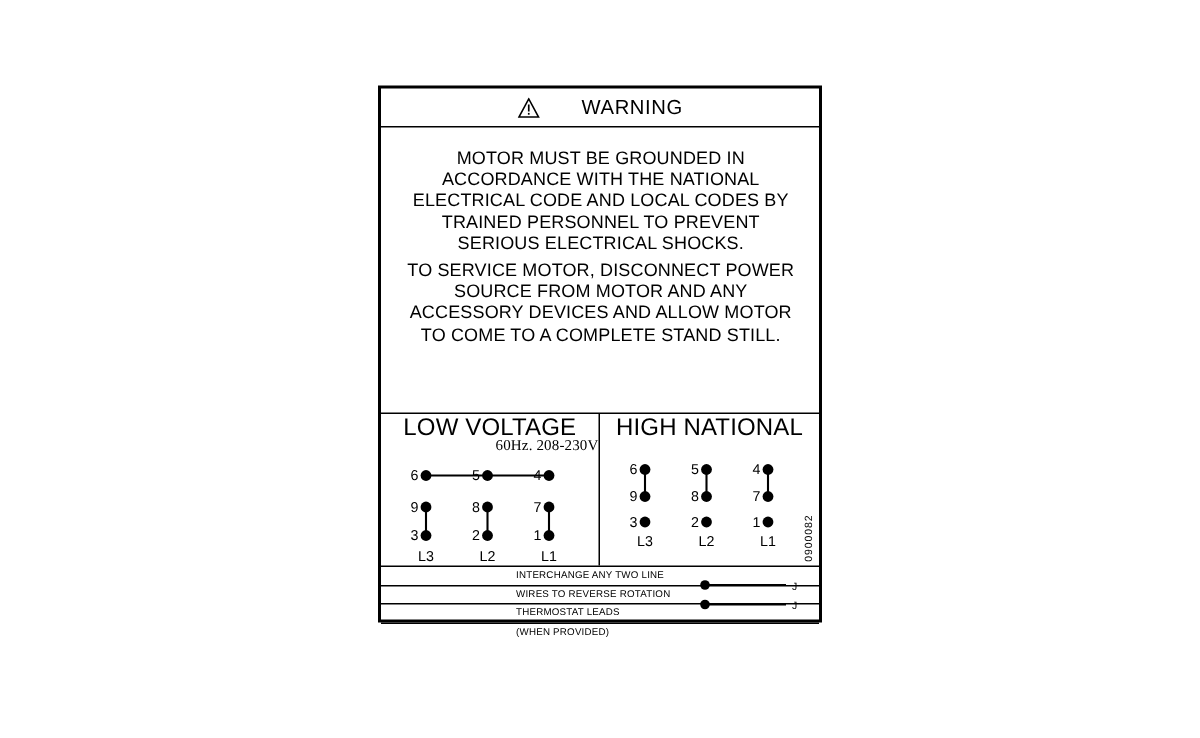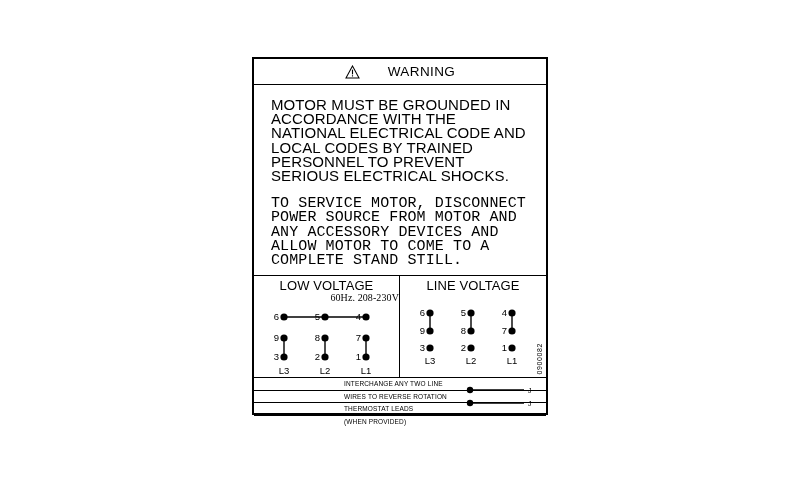--- a/index.html
+++ b/index.html
@@ -65,25 +65,26 @@
     left: 0;
     top: 26px;
     width: 100%;
     height: 191px;
     border-bottom: 1.5px solid #000;
     box-sizing: border-box;
     padding: 13px 16px 0 17px;
   }
   .warning-body p {
     margin: 0;
-    font-size: 15px;
+    font-size: 12px;
     line-height: 14.2px;
     letter-spacing: 0.1px;
-  }
-  .warning-body p + p { margin-top: 14px; font-family: Liberation Mono, monospace; }
+    text-align: center;
+  }
+  .warning-body p + p { margin-top: 4px; }
 
   
   .wiring-row {
     position: absolute;
     left: 0;
     top: 217px;
     width: 100%;
     height: 101px;
     display: flex;
     box-sizing: border-box;
@@ -91,21 +92,21 @@
   .wiring-panel {
     position: relative;
     box-sizing: border-box;
     height: 100%;
   }
   .panel-left  { width: 50%; border-right: 1.5px solid #000; }
   .panel-right { width: 50%; }
 
   .panel-title {
     text-align: center;
-    font-size: 13px;
+    font-size: 16px;
     line-height: 11.5px;
     padding-top: 4px;
     letter-spacing: 0.1px;
   }
   .panel-sub {
     text-align: right;
     font-size: 10px;
     line-height: 11px;
     letter-spacing: 0.1px;
     font-family: Liberation Serif, serif;
@@ -223,21 +224,21 @@
             <text x="107" y="55" text-anchor="end" font-family="Liberation Sans, sans-serif" font-size="9.5">1</text>
 
             <text x="30" y="69" text-anchor="middle" font-family="Liberation Sans, sans-serif" font-size="9.5">L3</text>
             <text x="71" y="69" text-anchor="middle" font-family="Liberation Sans, sans-serif" font-size="9.5">L2</text>
             <text x="112" y="69" text-anchor="middle" font-family="Liberation Sans, sans-serif" font-size="9.5">L1</text>
           </svg>
         </div>
       </div>
 
       <div class="wiring-panel panel-right">
-        <div class="panel-title">LINE VOLTAGE</div>
+        <div class="panel-title">HIGH NATIONAL</div>
 
         <div class="diagram">
           <svg width="148" height="62" viewBox="0 0 148 62">
 
             <circle cx="30" cy="8" r="3.6" fill="#000"></circle>
             <circle cx="71" cy="8" r="3.6" fill="#000"></circle>
             <circle cx="112" cy="8" r="3.6" fill="#000"></circle>
 
             <circle cx="30" cy="26" r="3.6" fill="#000"></circle>
             <circle cx="71" cy="26" r="3.6" fill="#000"></circle>

